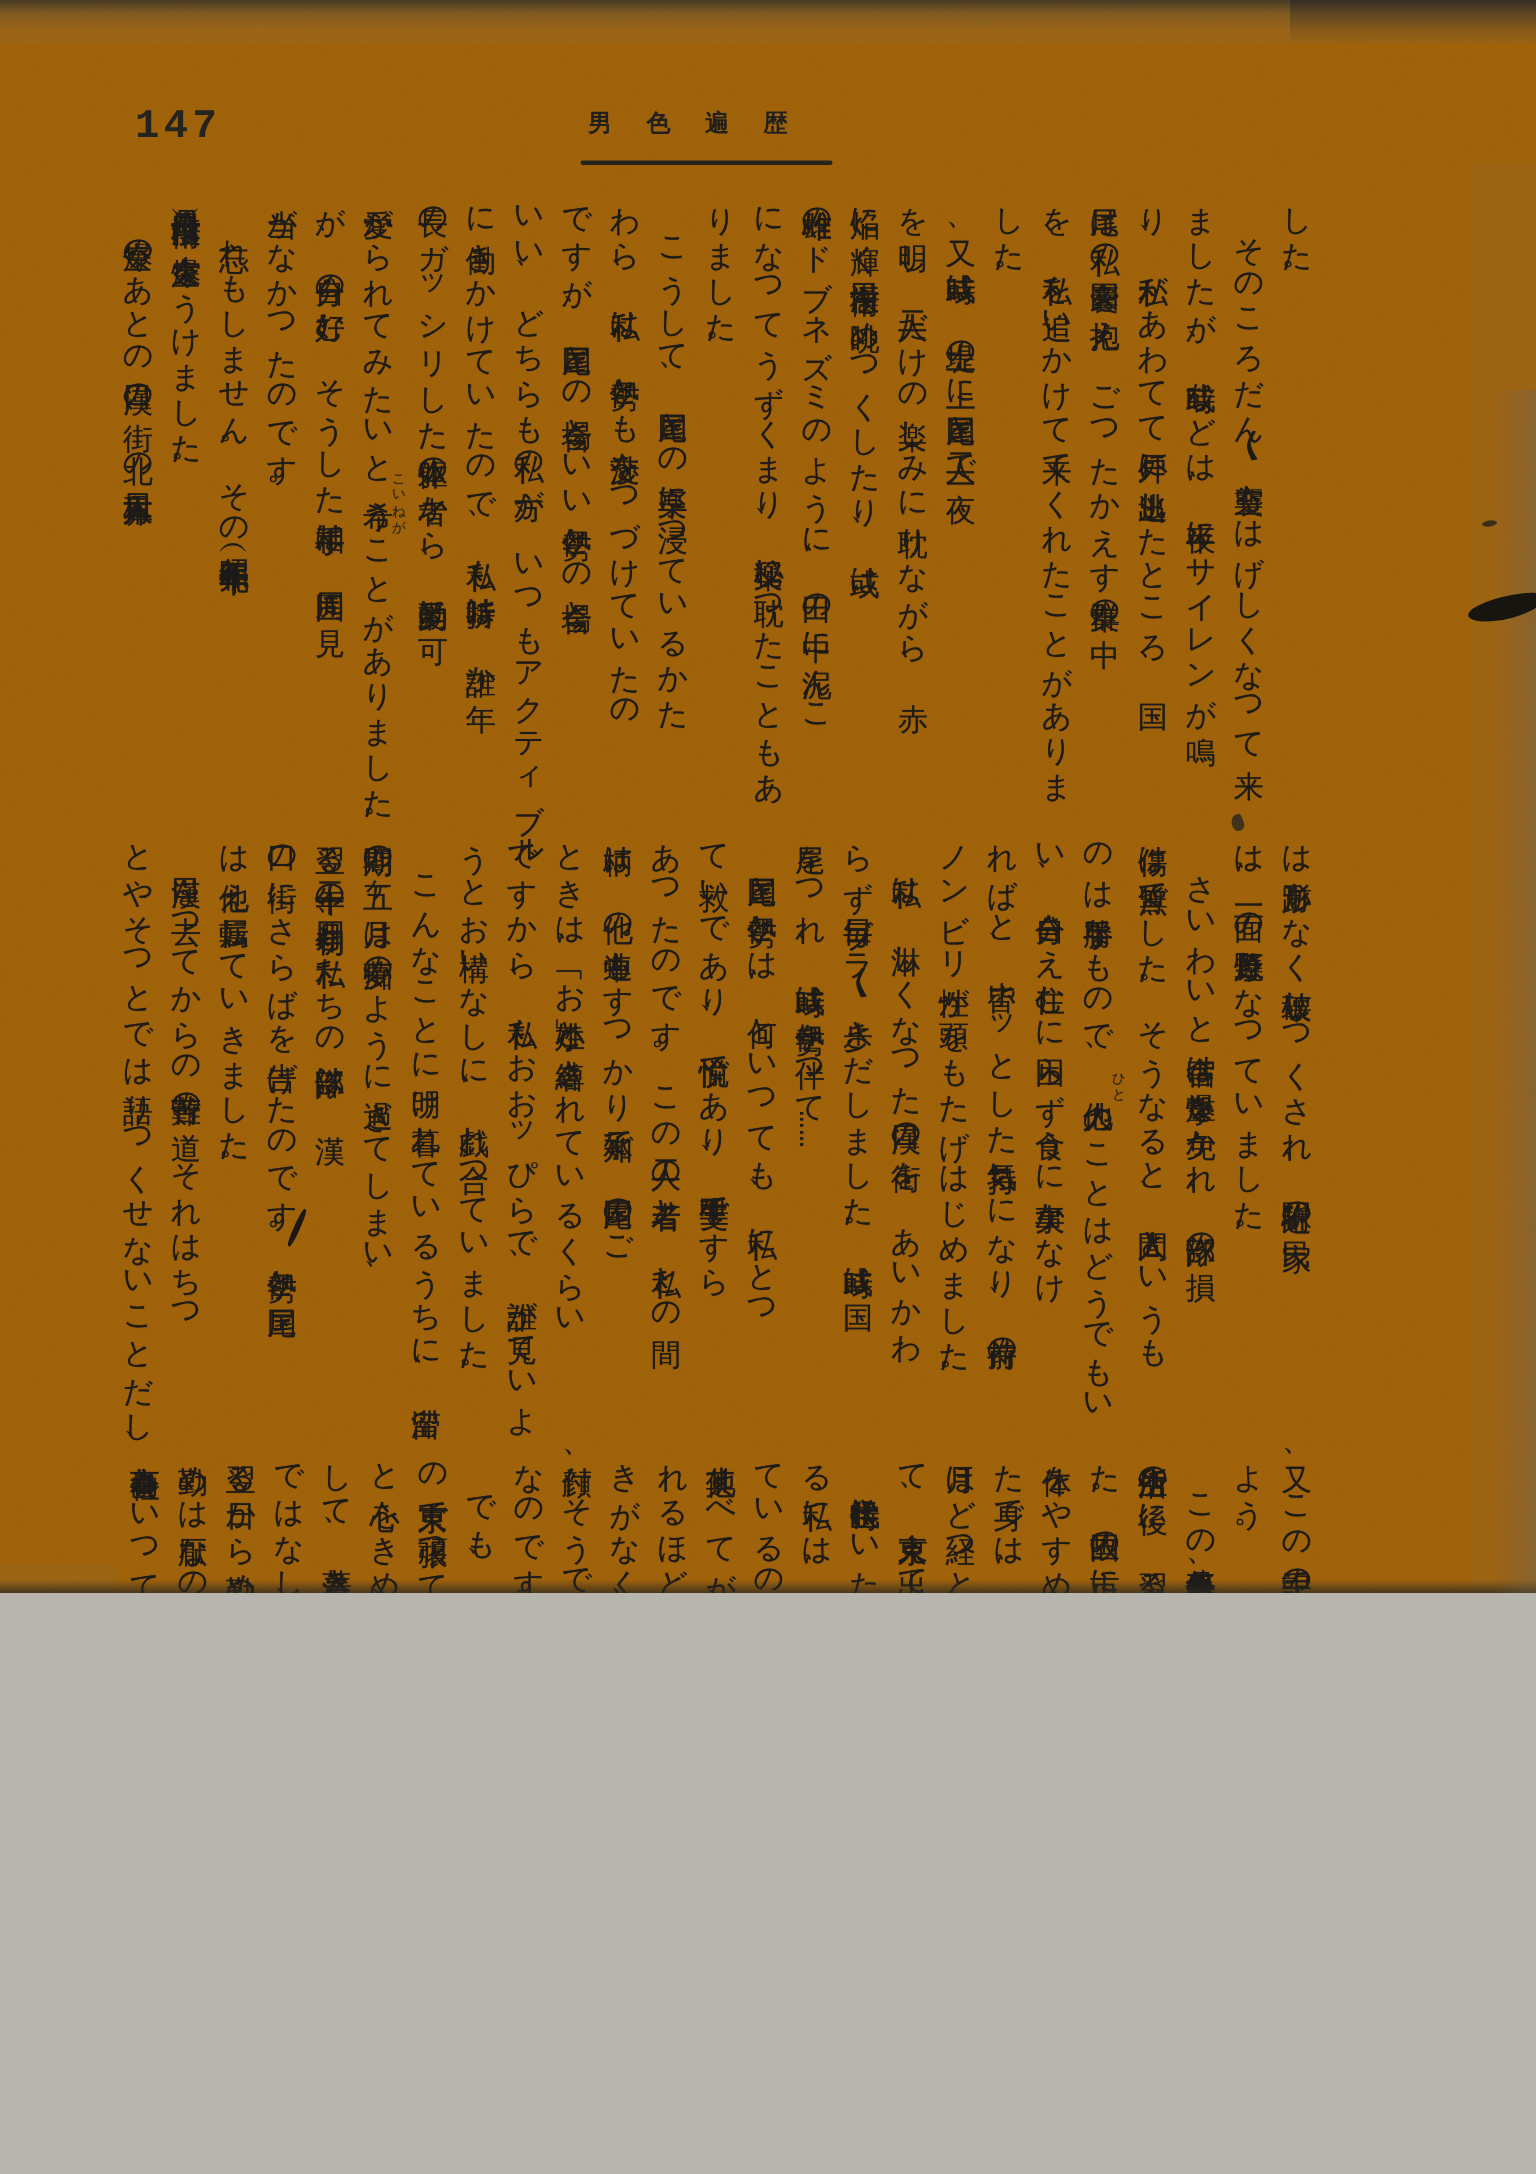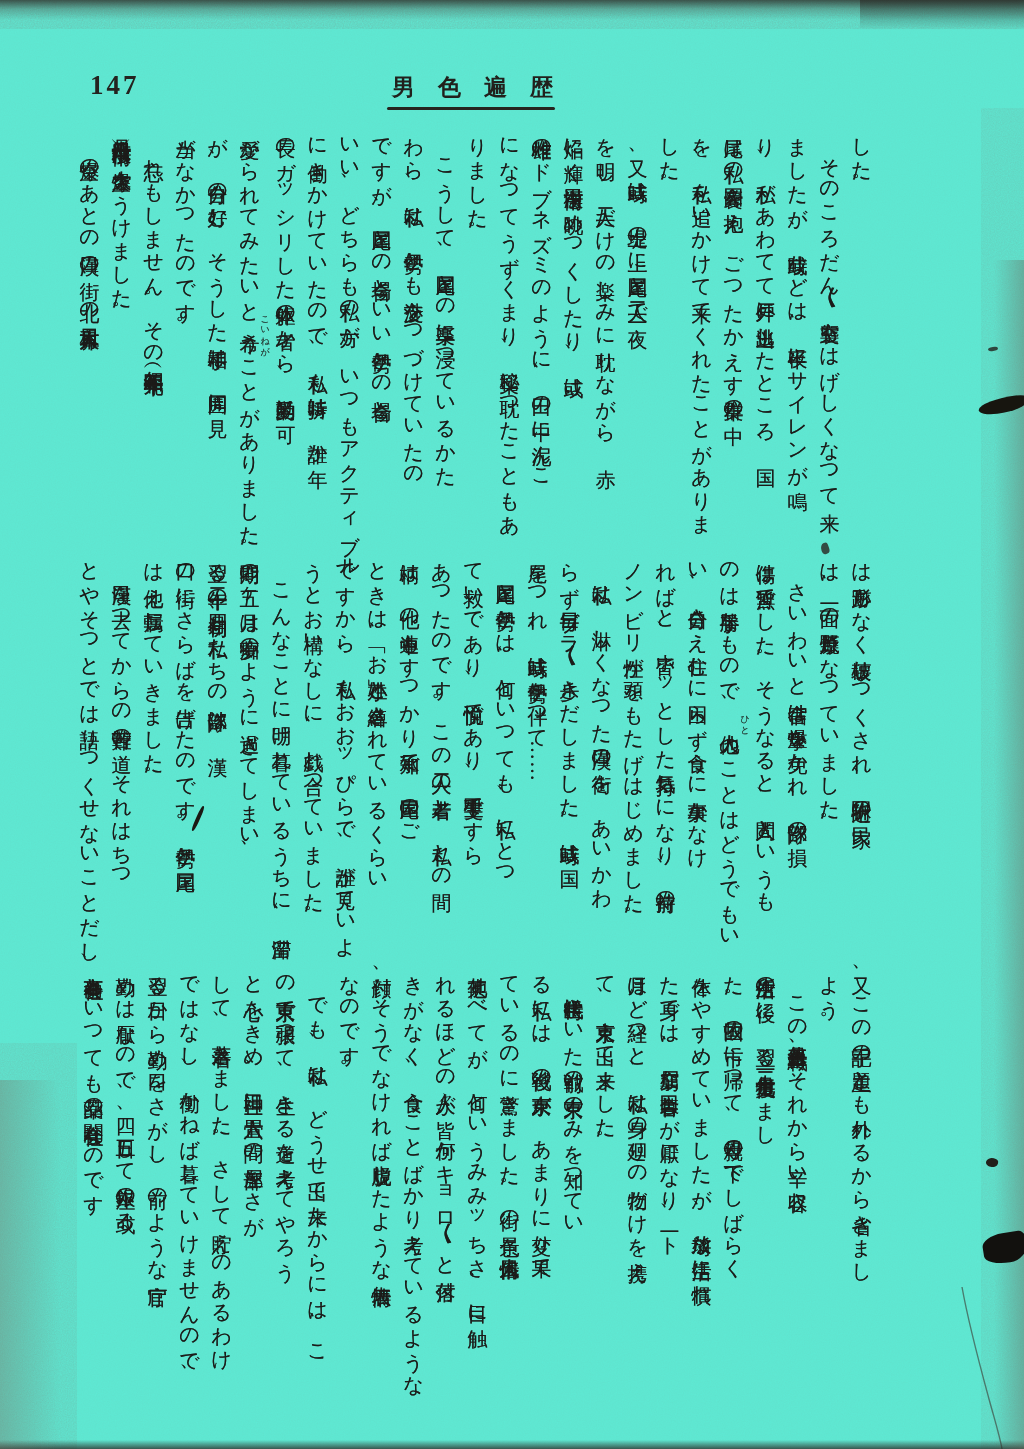--- a/index.html
+++ b/index.html
@@ -1,31 +1,31 @@
 <!DOCTYPE html>
 <html><head>
 <meta charset="utf-8">
 <style>
   html,body{margin:0;padding:0;background:#b8b5ae;}
   .page{
     position:relative;
-    width:1024px;height:1449px;
-    background:#5eead4;
+    width:1024px;height:1062px;
+    background:#a16207;
     overflow:hidden;
-    font-family:Liberation Serif, serif;
+    font-family:Liberation Mono, monospace;
     color:#1c1b19;
   }
   
   .page-number{
     position:absolute;left:90px;top:70px;
     font-size:27px;font-weight:600;letter-spacing:3px;color:#24231f;
   }
   .header-title{
     position:absolute;left:392px;top:72px;
-    font-size:23px;font-weight:700;letter-spacing:23px;
+    font-size:16px;font-weight:700;letter-spacing:23px;
     color:#21201c;white-space:nowrap;
   }
   .title-rule{
     position:absolute;left:387px;top:107px;width:168px;height:3px;
     background:#26241f;border-radius:2px;
   }
   
   .band{
     position:absolute;right:146px;width:800px;height:440px;
     writing-mode:vertical-rl;text-orientation:mixed;

